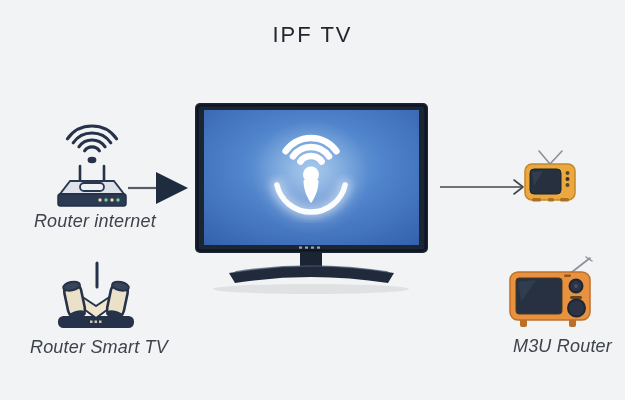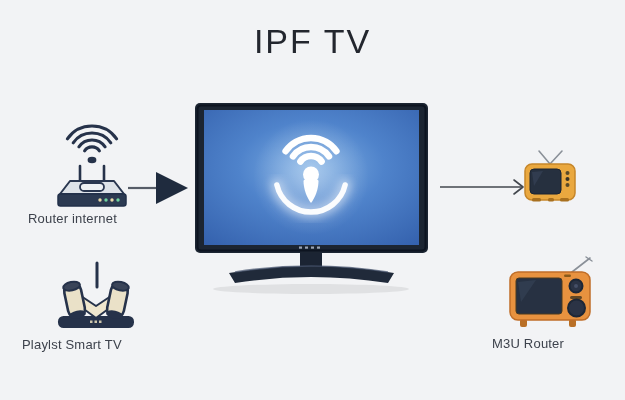--- a/index.html
+++ b/index.html
@@ -7,25 +7,25 @@
     width:625px;height:400px;
     background:#f2f3f5;
     font-family:"Liberation Sans", sans-serif;
     position:relative;overflow:hidden;
   }
   .stage{position:absolute;inset:0;}
   .abs{position:absolute;}
   .title{
     left:0;top:22px;width:625px;
     text-align:center;
-    font-size:34px;font-weight:400;letter-spacing:2px;
+    font-size:22px;font-weight:400;letter-spacing:2px;
     color:#23262e;
   }
   .node-label{
-    font-size:13px;color:#3d424c;text-align:left;letter-spacing:.2px;
+    font-size:18px;color:#3d424c;text-align:right;letter-spacing:.2px;font-style:italic;
   }
   .lbl-router{left:28px;top:211px;width:128px;}
   .lbl-smarttv{left:22px;top:337px;width:146px;}
   .lbl-m3u{left:492px;top:336px;width:120px;}
   svg{display:block;}
 </style>
 </head>
 <body>
 
 <div class="stage">
@@ -69,21 +69,21 @@
       <g transform="rotate(12 66 40)">
         <rect x="57" y="23" width="17" height="35" rx="8.5" fill="#eae1c8" stroke="#26324a" stroke-width="2.6"></rect>
         <ellipse cx="65.5" cy="26" rx="8.5" ry="4.2" fill="#3a4458" stroke="#26324a" stroke-width="2"></ellipse>
         <ellipse cx="65.5" cy="55" rx="8.5" ry="4" fill="#26324a"></ellipse>
       </g>
       <rect x="38" y="60.5" width="2.5" height="2.5" fill="#cfc7ae"></rect>
       <rect x="42.5" y="60.5" width="2.5" height="2.5" fill="#cfc7ae"></rect>
       <rect x="47" y="60.5" width="2.5" height="2.5" fill="#cfc7ae"></rect>
     </svg>
   </div>
-  <div class="abs node-label lbl-smarttv">Playlst Smart TV</div>
+  <div class="abs node-label lbl-smarttv">Router Smart TV</div>
 
   <div class="abs" style="left:126px;top:168px;width:66px;height:40px;">
     <svg width="66" height="40" viewBox="0 0 66 40">
       <line x1="2" y1="20" x2="32" y2="20" stroke="#565c67" stroke-width="2.2"></line>
       <polygon points="30,4 62,20 30,36" fill="#1f2b3e"></polygon>
     </svg>
   </div>
 
   <div class="abs" style="left:195px;top:103px;width:233px;height:192px;">
     <svg width="233" height="192" viewBox="0 0 233 192">

